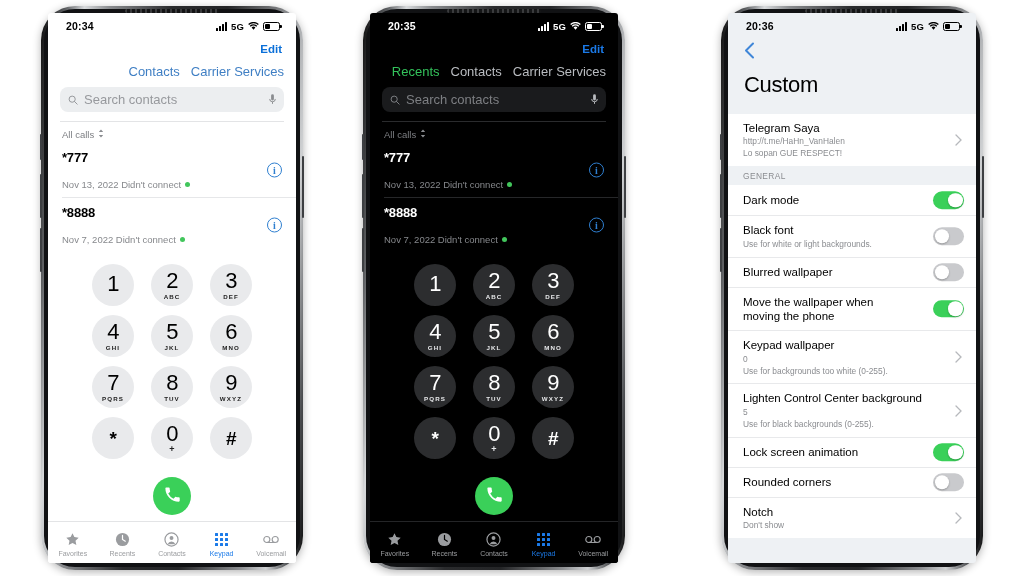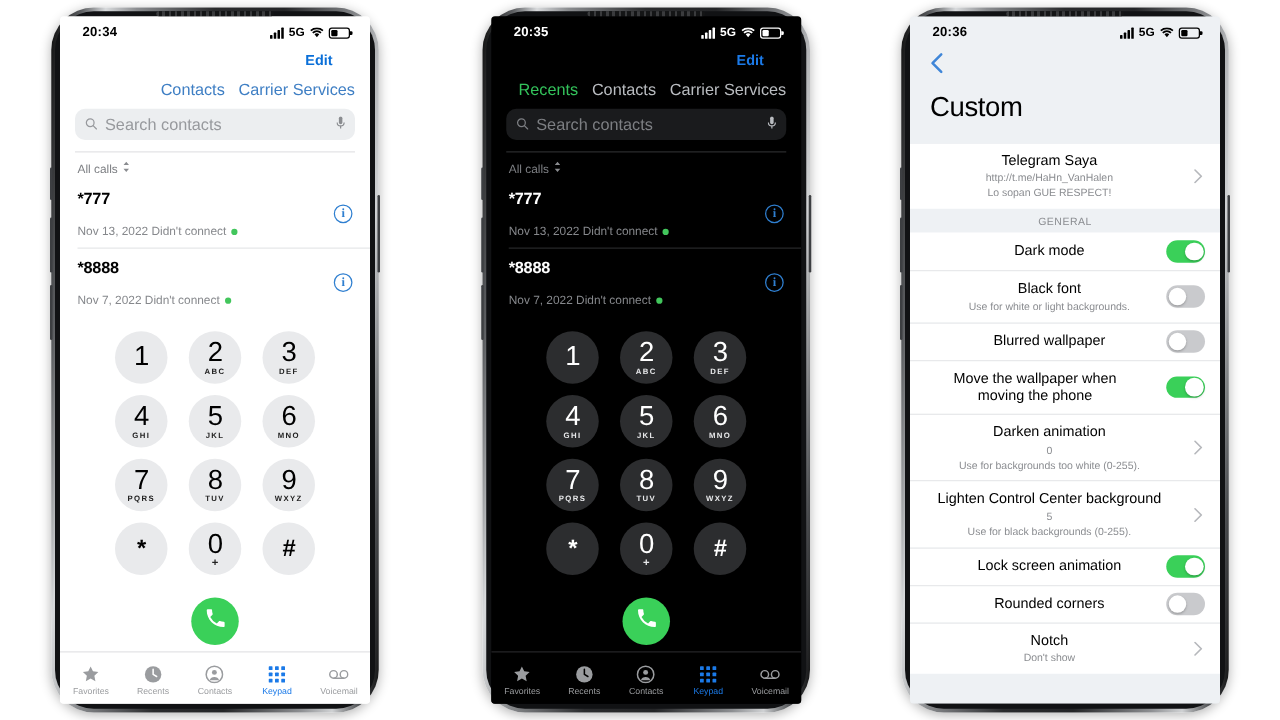--- a/index.html
+++ b/index.html
@@ -7,21 +7,21 @@
     width: 1024px; height: 576px;
     background: #ffffff;
     font-family: "Liberation Sans", sans-serif;
     overflow: hidden;
   }
   .stage { position: relative; width: 1024px; height: 576px; }
 
   
   .phone { position: absolute; top: 6px; width: 262px; height: 564px; }
   .phone.p1 { left: 41px; }
-  .phone.p2 { left: 386px; }
+  .phone.p2 { left: 363px; }
   .phone.p3 { left: 721px; }
 
   .bezel {
     position: absolute; inset: 0;
     border-radius: 34px;
     background: linear-gradient(95deg,#0c0c0c 0%,#5e6063 8%,#d8dadc 14%,#8b8d90 22%,#2a2b2d 42%,#242527 60%,#8d8f92 80%,#cfd1d3 88%,#4a4c4f 95%,#0d0d0d 100%);
     box-shadow: 0 2px 9px rgba(0,0,0,.30);
   }
   .bezel2 {
     position: absolute; inset: 3px;
@@ -70,21 +70,21 @@
     content:""; position:absolute; right:-3px; top:2.6px;
     width:1.6px; height:3.4px; border-radius:0 1px 1px 0; background: currentColor;
   }
   .batt i { display:block; height:100%; width:40%; background: currentColor; border-radius:1px; }
 
   
   .light { background: #ffffff; color: #000; }
   .dark  { background: #000000; color: #fff; }
 
   
-  .editrow { height: 24px; display:flex; justify-content:flex-end; align-items:center; padding: 0 30px; }
+  .editrow { height: 24px; display:flex; justify-content:flex-end; align-items:center; padding: 0 14px; }
   .edit { color: #0a6fd8; font-size: 11.5px; font-weight: 700; }
   .dark .edit { color: #1b7ae8; }
 
   .tabsrow {
     display: flex; justify-content: flex-end; gap: 11px;
     padding: 3px 12px 6px 12px; font-size: 13px; font-weight: 500;
   }
   .tabsrow .t { color: #3f7fc4; white-space: nowrap; }
   .dark .tabsrow .t { color: #b9bcc0; }
   .tabsrow .t.recents { color: #ffffff; }
@@ -157,21 +157,21 @@
   .tabitem.active .ti, .tabitem.active .tl { color:#1b7ae8; }
   .tabitem svg { display:block; }
   .dotgrid { display:grid; grid-template-columns:repeat(3,3px); gap:2px; }
   .dotgrid i { width:3px; height:3px; background: currentColor; border-radius:.5px; display:block; }
 
   
   .setbg { background:#eef1f4; height:100%; display:flex; flex-direction:column; color:#000; }
   .set-nav { padding: 5px 16px 0 16px; }
   .set-nav svg { width: 11px; height: 17px; }
   .set-title { font-size: 22px; font-weight: 400; padding: 9px 16px 16px 16px; letter-spacing:-.3px; }
-  .set-scroll { flex:1; overflow:hidden;text-align:center; }
+  .set-scroll { flex:1; overflow:hidden; }
   .set-row {
     position: relative; background:#fff;
     padding: 7px 40px 7px 15px;
     border-top: 1px solid #e8e9eb;
     min-height: 30px; display:flex; flex-direction:column; justify-content:center;
   }
   .set-row.first { border-top:none; }
   .set-label { font-size: 11.5px; font-weight: 400; line-height: 1.25; }
   .set-sub { font-size: 8.4px; color:#8a8c90; line-height: 1.3; margin-top:1px; }
   .set-val { font-size: 8.4px; color:#8a8c90; line-height:1.3; margin-top:1px; }
@@ -689,21 +689,21 @@
           </div>
 
           <div class="set-row">
             <div class="set-label" style="max-width:170px">Move the wallpaper when moving the phone</div>
             <span class="toggle on">
                 <i></i>
               </span>
           </div>
 
           <div class="set-row">
-            <div class="set-label">Darken animation</div>
+            <div class="set-label">Keypad wallpaper</div>
             <div class="set-val">0</div>
             <div class="set-sub">Use for backgrounds too white (0-255).</div>
             <span class="chev">
                 <svg viewBox="0 0 7 12">
                   <path d="M1 1l5 5-5 5" fill="none" stroke="currentColor" stroke-width="1.3" stroke-linecap="round"></path>
                 </svg>
               </span>
           </div>
 
           <div class="set-row">

